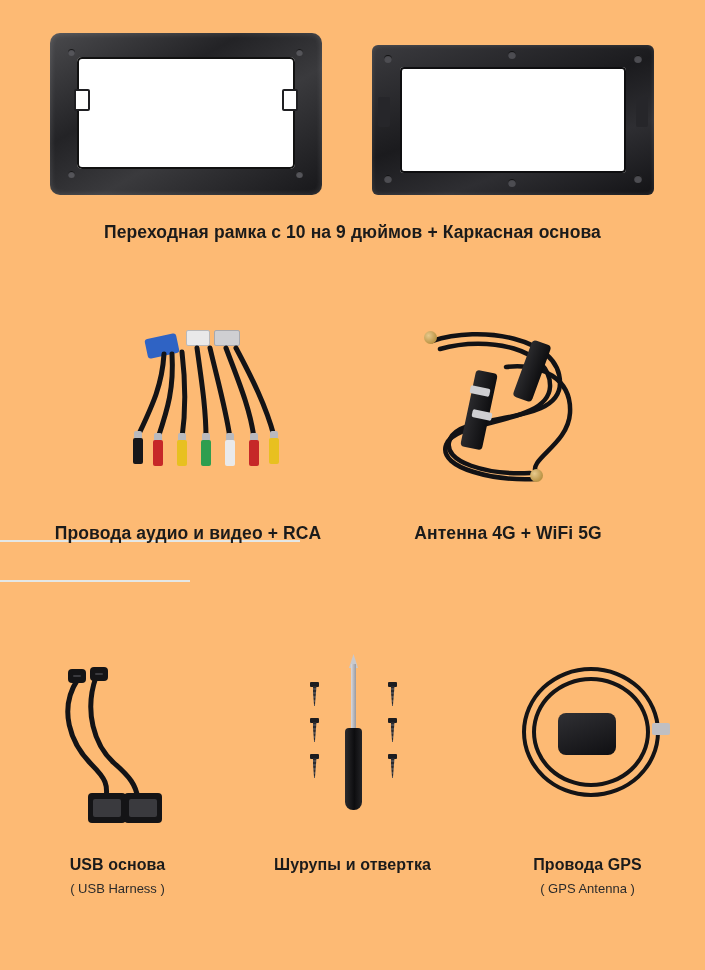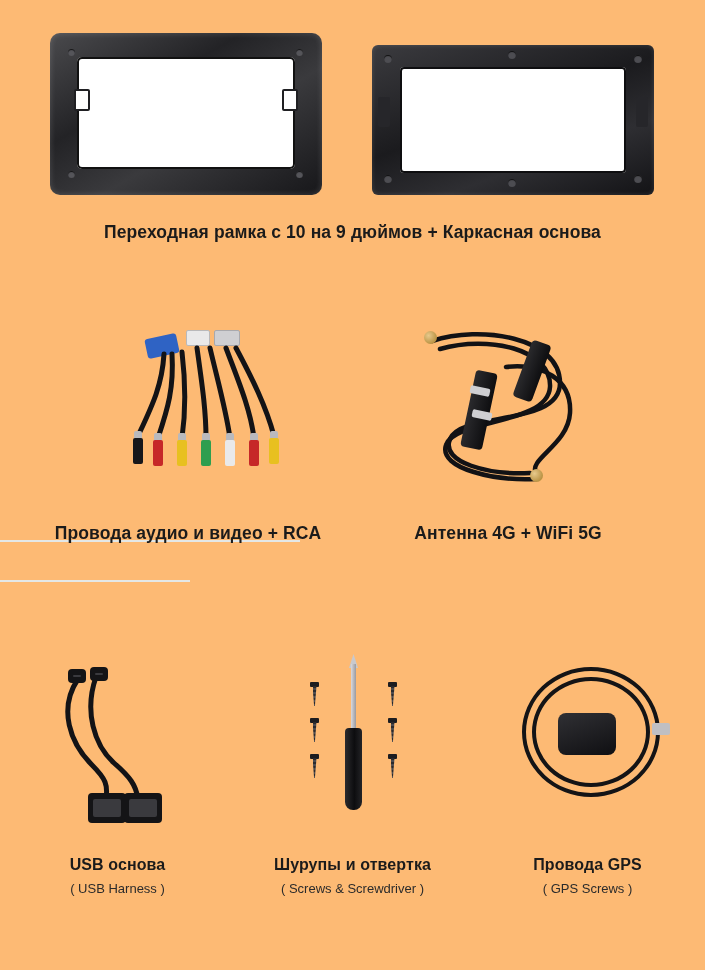--- a/index.html
+++ b/index.html
@@ -457,33 +457,32 @@
               <div class="shank"></div>
             </div>
           <div class="screw" style="left:98px;top:104px;">
               <div class="head"></div>
               <div class="shank"></div>
             </div>
         </div>
       </div>
       <div class="caption small">
         <div class="ru">Шурупы и отвертка</div>
-        <div class="en">( Screws &amp; Screwdriver )</div>
       </div>
     </div>
 
     <div class="col c3">
       <div class="art">
         <div class="gps-wrap">
           <div class="gps-coil" style="left:10px;top:12px;width:138px;height:130px;"></div>
           <div class="gps-coil" style="left:20px;top:22px;width:118px;height:110px;"></div>
           <div class="gps-puck"></div>
           <div class="gps-conn"></div>
         </div>
       </div>
       <div class="caption small">
         <div class="ru">Провода GPS</div>
-        <div class="en">( GPS Screws )</div>
+        <div class="en">( GPS Antenna )</div>
       </div>
     </div>
   </div>
 
 </div>
 
 </body></html>

